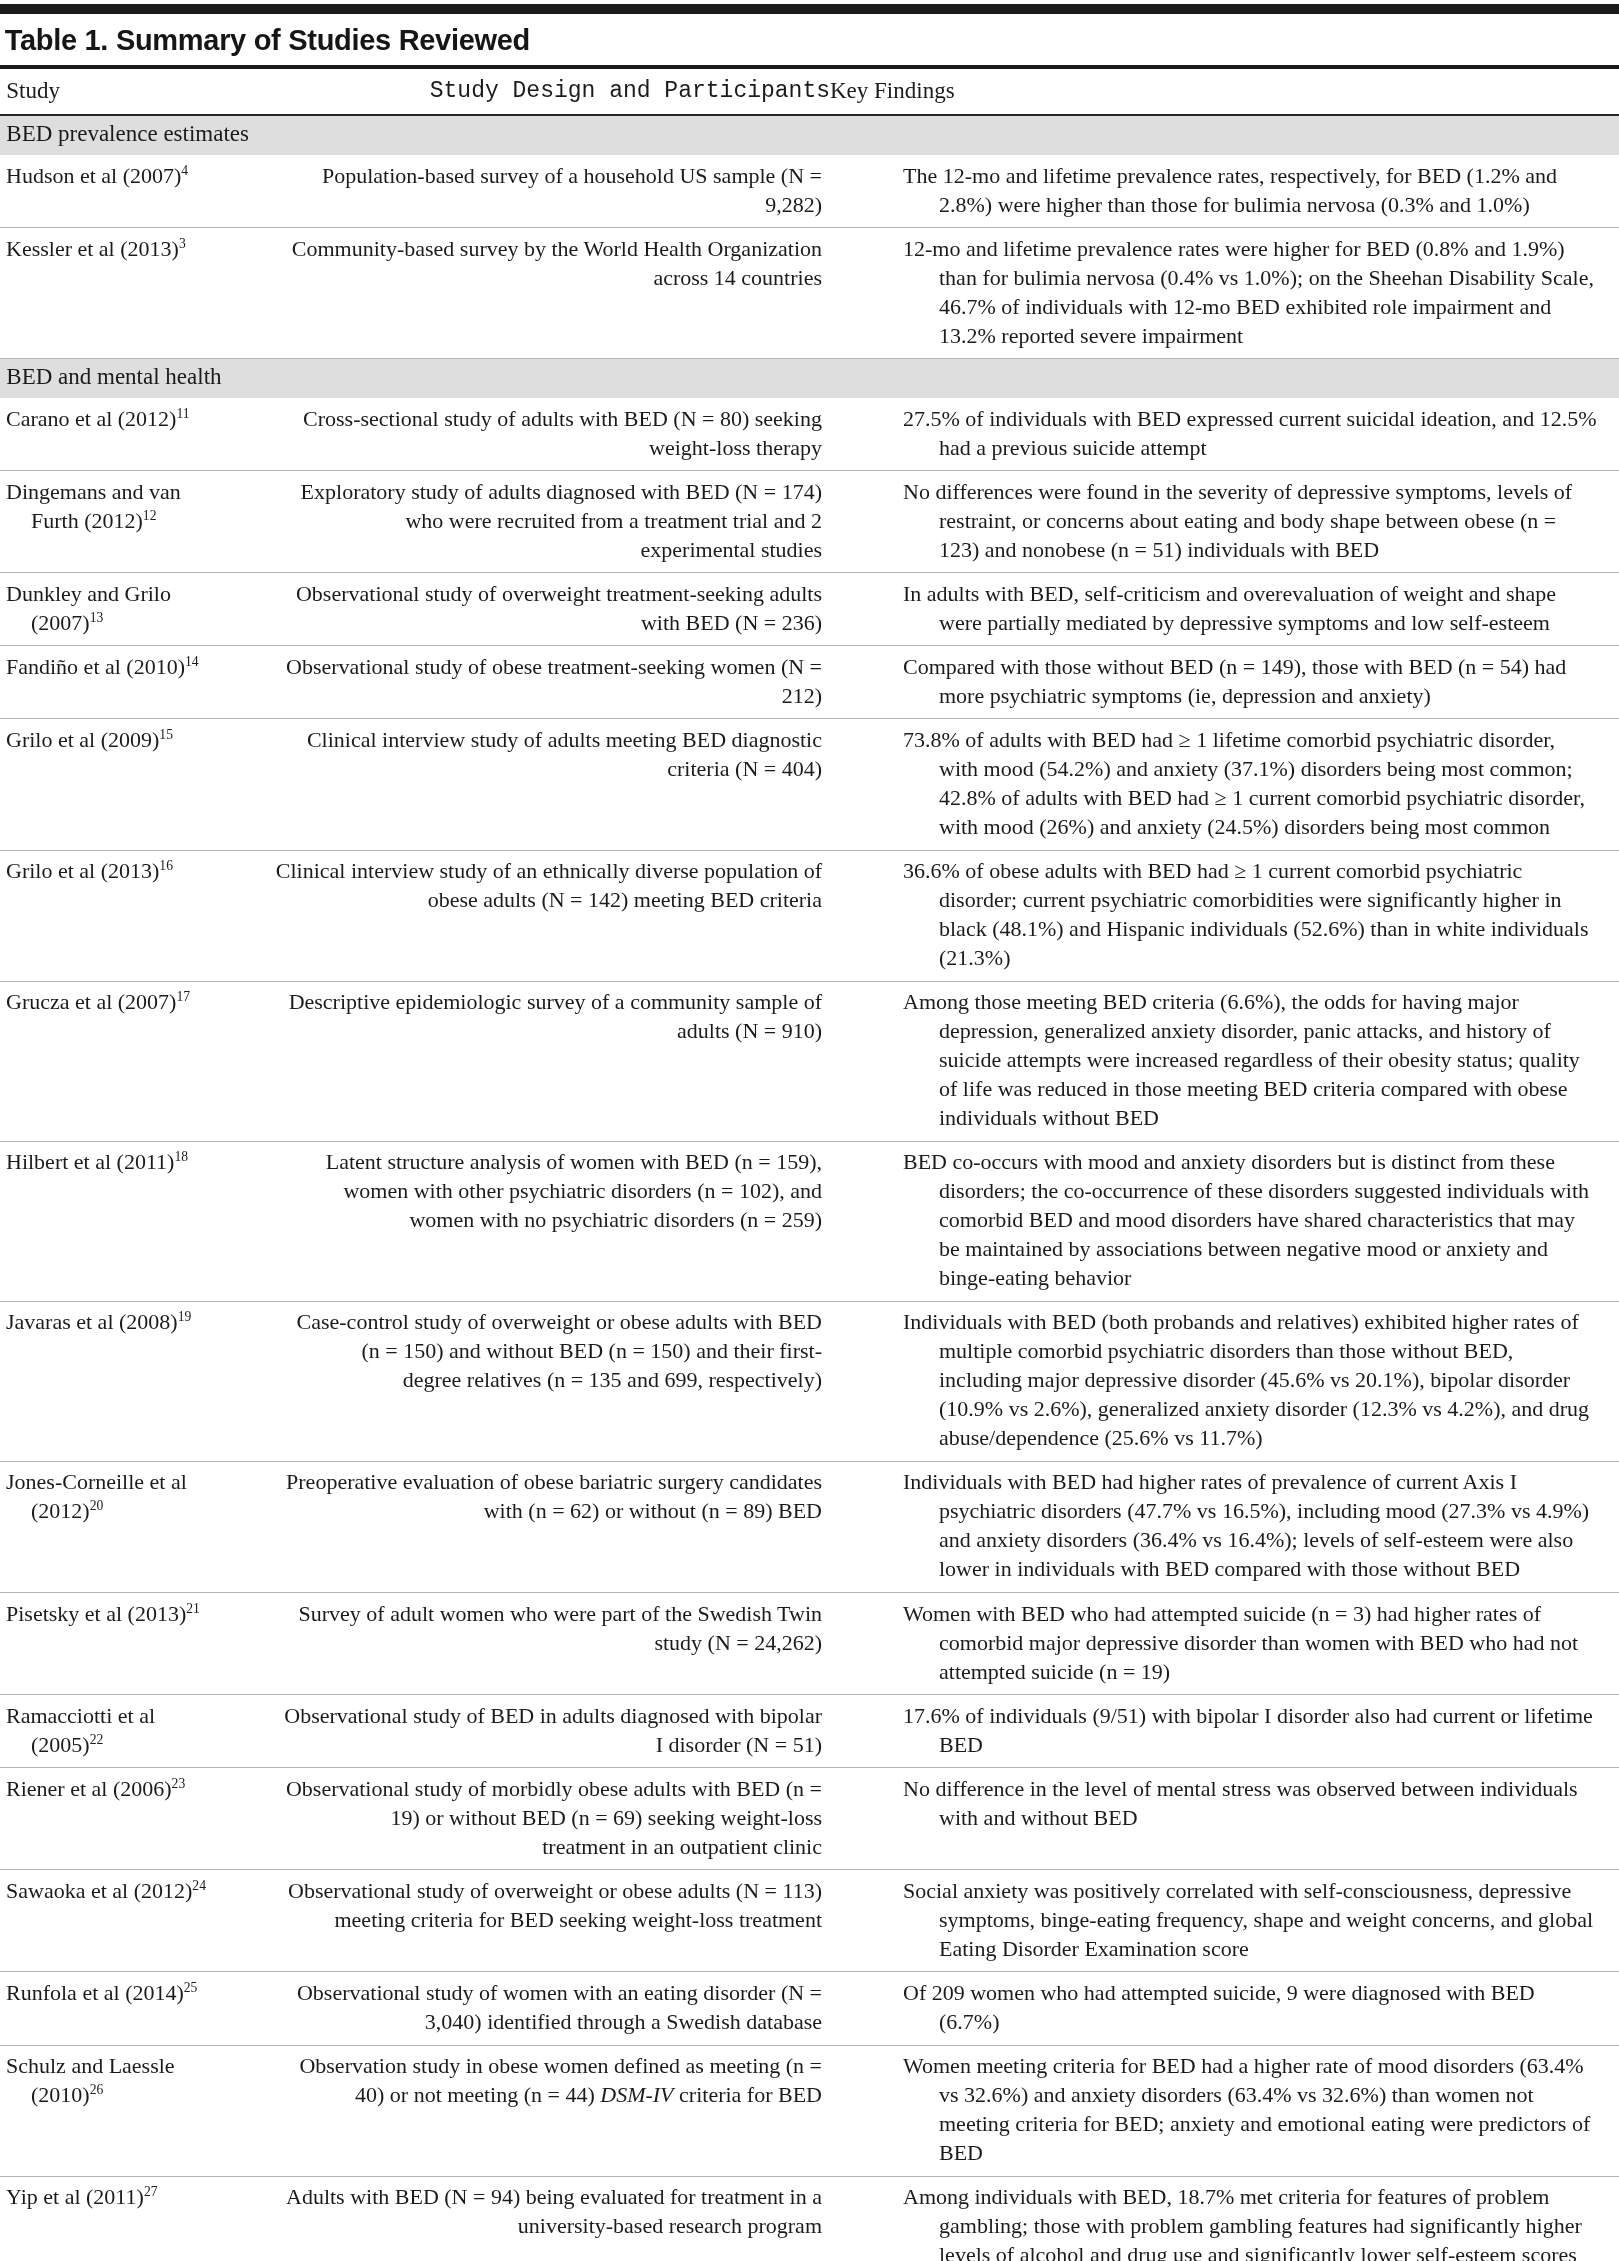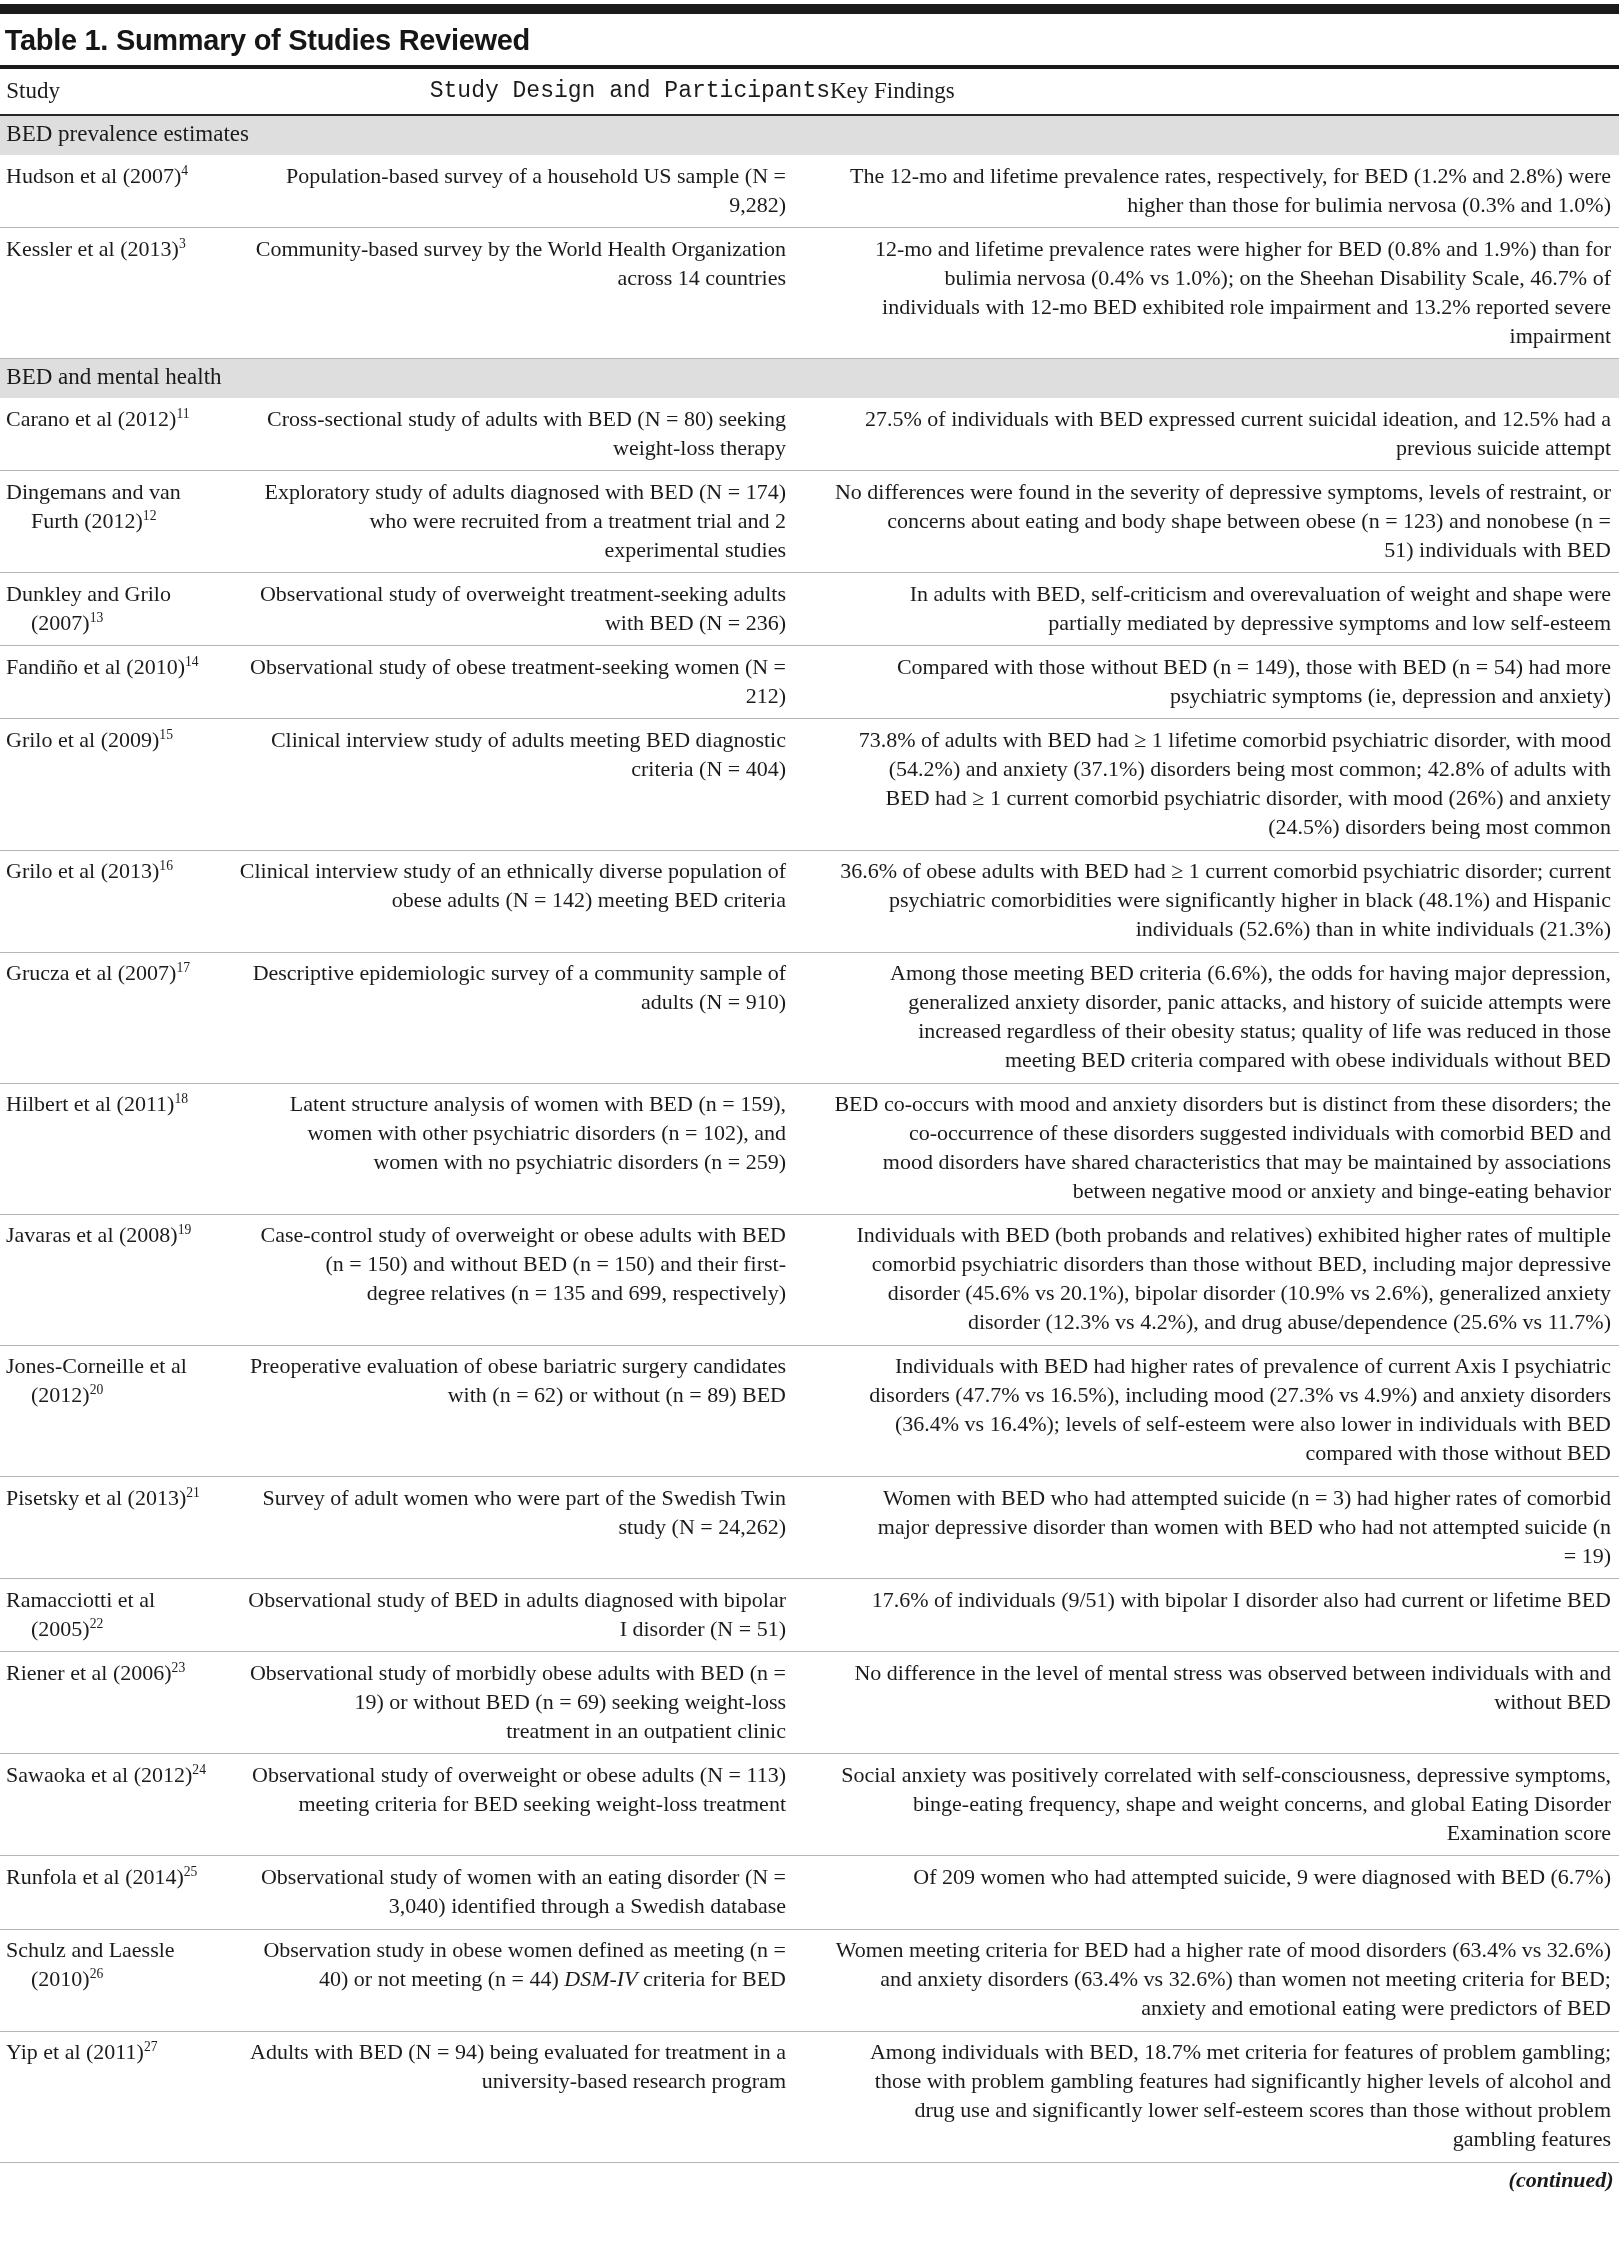--- a/index.html
+++ b/index.html
@@ -50,20 +50,21 @@
   .band {
     background: #dedede;
     font-size: 23px;
     line-height: 28px;
     padding: 3.9px 6.3px 7px 6.3px;
     color: #1b1b1b;
   }
   .trow {
     border-bottom: 1.6px solid #b5b5b5;
     padding: 5.5px 0 8.6px;
+    gap: 36px;
   }
   .cell {
     font-size: 22px;
     line-height: 29px;
     color: #1b1b1b;
   }
   .c-study {
     padding-left: 31px;
     text-indent: -25px;
     padding-right: 20.4px;
@@ -72,23 +73,22 @@
   .c-design {
     padding-left: 41px;
     text-indent: -35px;
     padding-right: 44px;
     box-sizing: border-box;
     text-align: right;
   }
   .c-findings {
     padding-left: 37px;
     text-indent: -36px;
-    padding-right: 9px;
-    box-sizing: border-box;
-    text-align: right;
+    padding-right: 23px;
+    box-sizing: border-box;
   }
   sup {
     font-size: 0.62em;
     line-height: 0;
     vertical-align: super;
   }
   .continued {
     text-align: right;
     font-size: 22px;
     font-style: italic;

